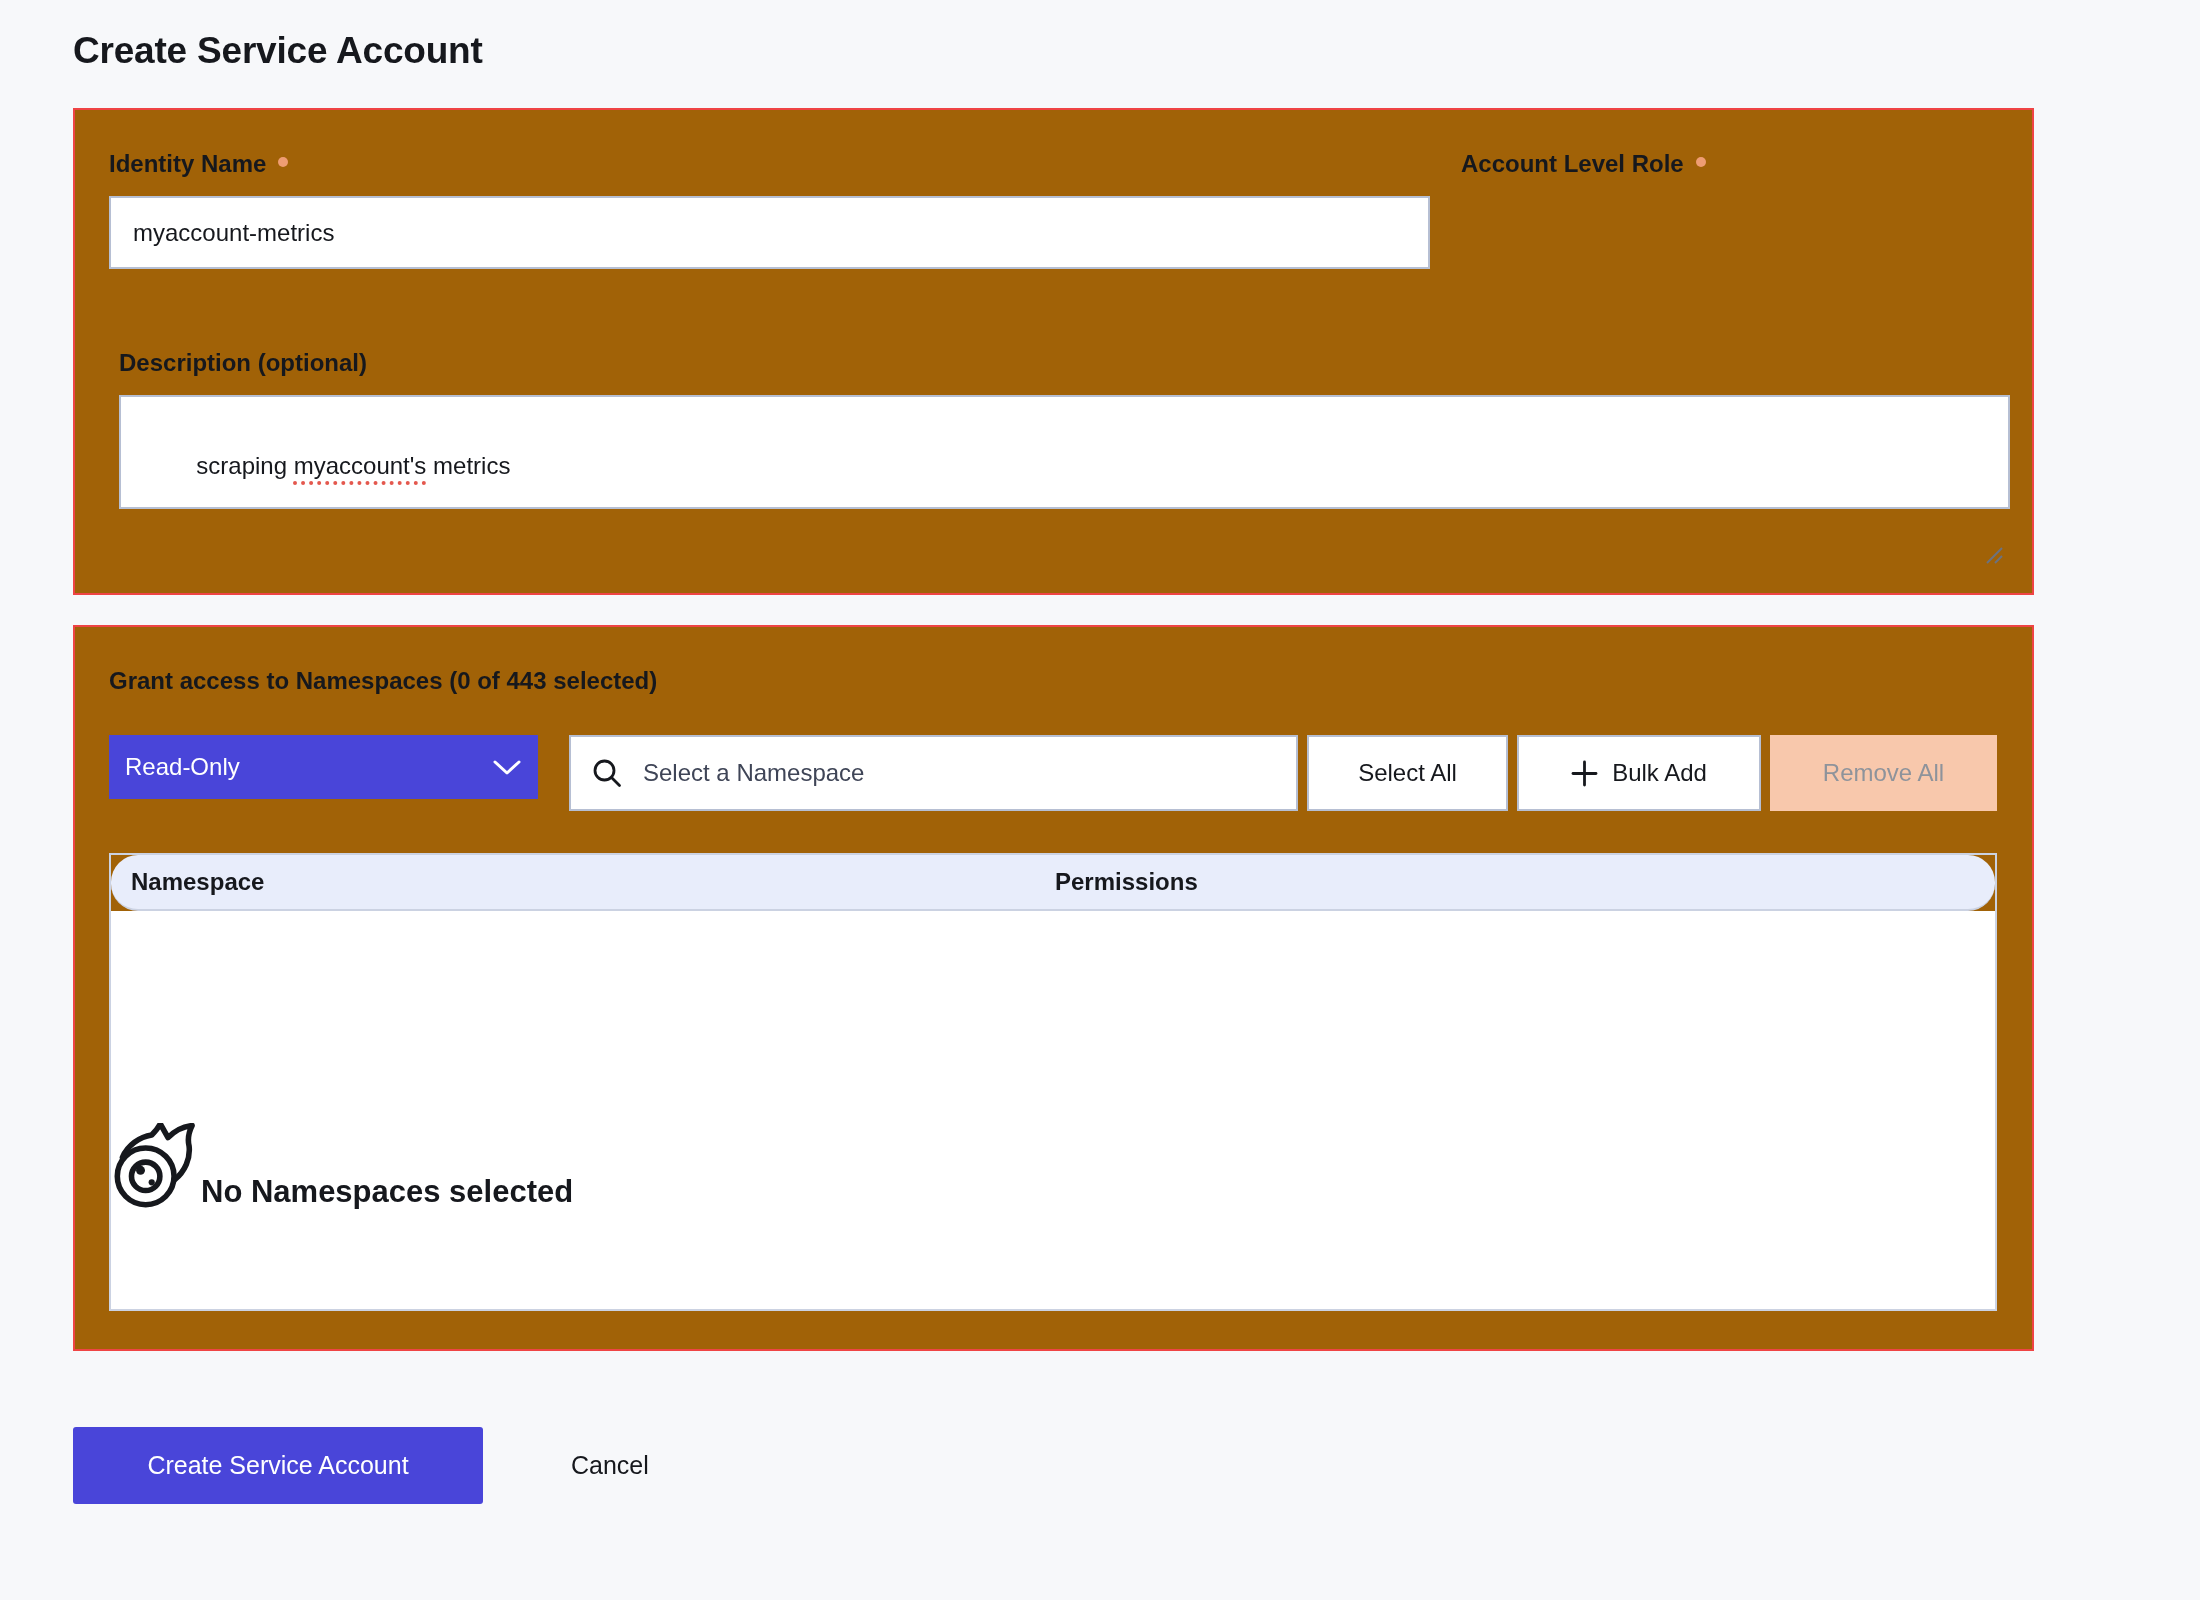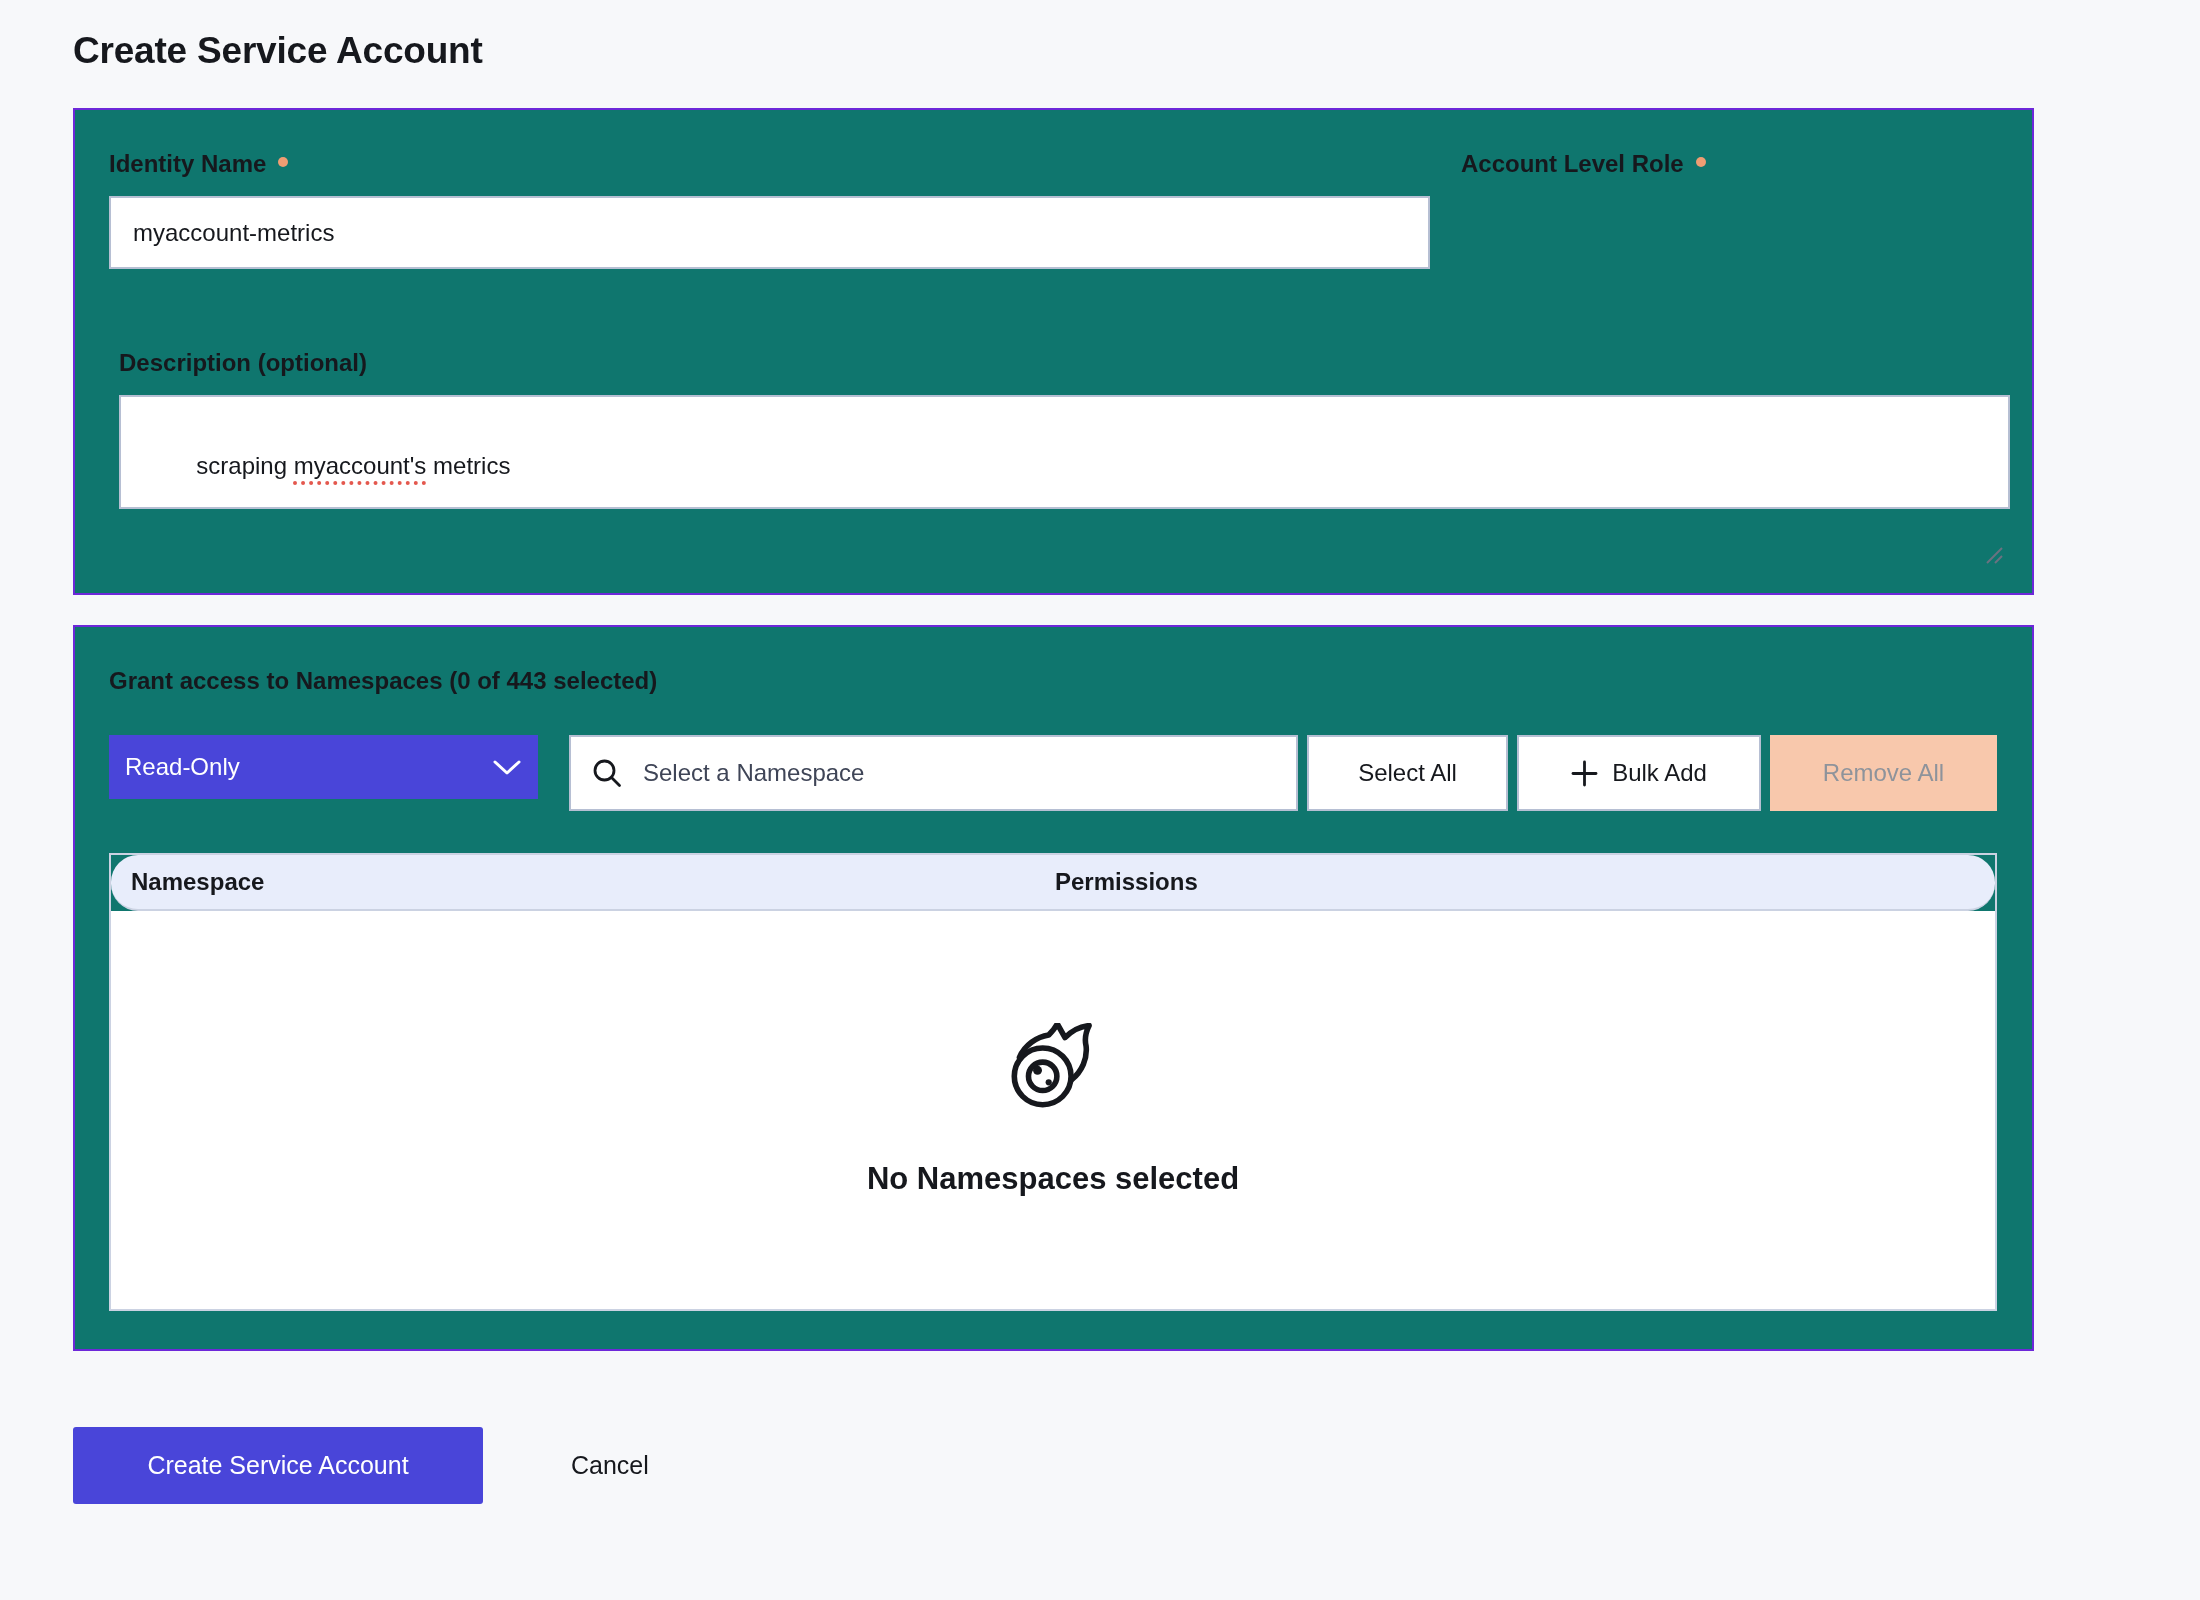--- a/index.html
+++ b/index.html
@@ -14,22 +14,22 @@
 
   .page-title {
     font-size: 37px;
     font-weight: 700;
     letter-spacing: -0.2px;
     margin-top: 14px;
   }
 
   .card {
     width: 1961px;
-    background: #0f766e;
-    border: 2px solid #6d28d9;
+    background: #a16207;
+    border: 2px solid #ef4444;
   }
   .card-1 { margin-top: 36px; padding: 40px 34px 84px 34px; }
   .card-2 { margin-top: 30px; padding: 40px 34px 38px 34px; }
 
   .field-label {
     font-size: 24px;
     font-weight: 600;
     color: #16181d;
     display: flex;
     align-items: center;
@@ -190,21 +190,21 @@
     font-weight: 600;
     border-radius: 27px;
   }
   .th-namespace { width: 924px; padding-left: 20px; }
   .th-permissions { flex: 1; padding-left: 20px; }
 
   .ns-table-body {
     height: 398px;
     background: #ffffff;
     display: flex;
-    flex-direction: column;
+    flex-direction: row;
     align-items: center;
     padding-top: 112px;
   }
   .empty-text {
     margin-top: 52px;
     font-size: 31px;
     font-weight: 700;
   }
 
   .actions-row {

